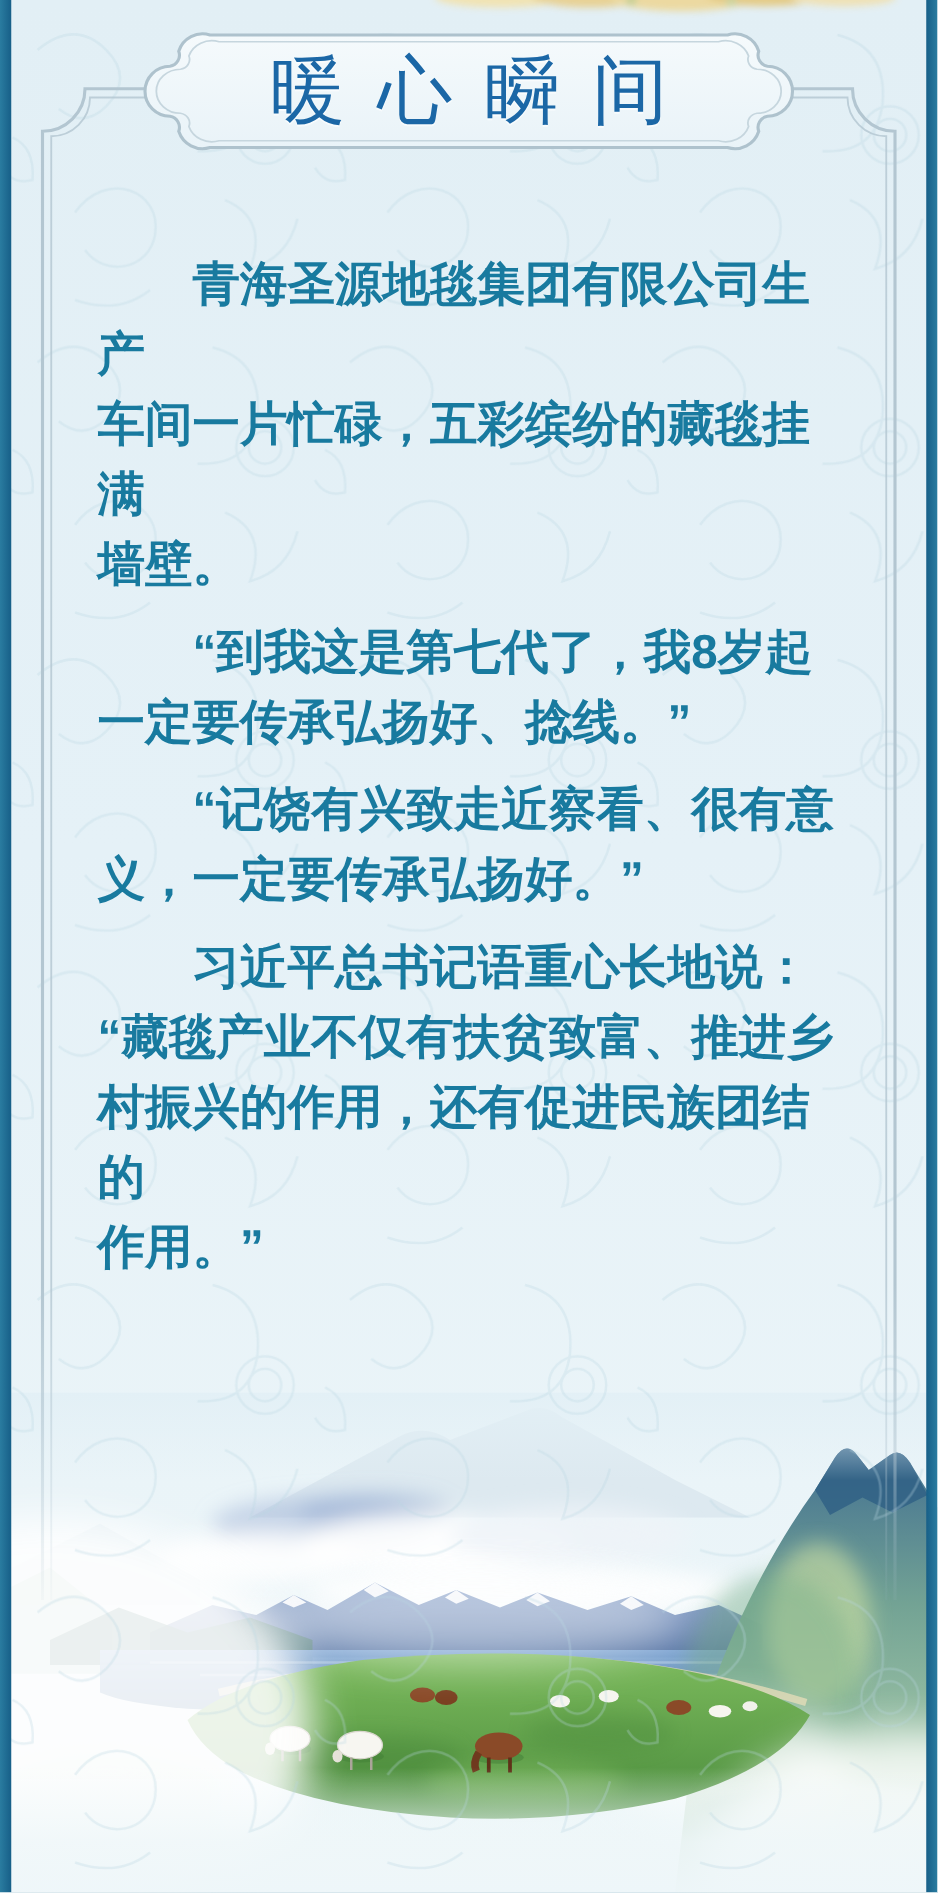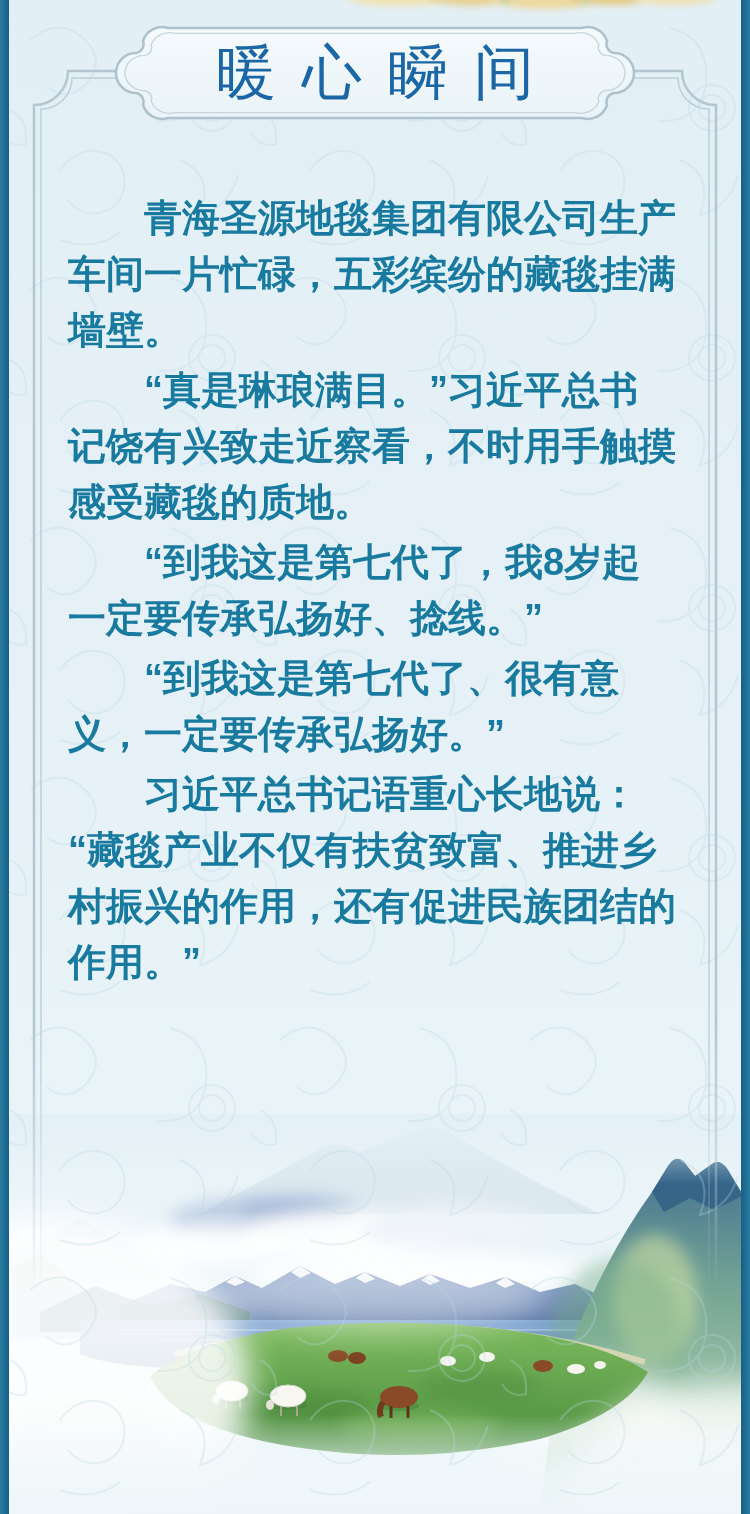--- a/index.html
+++ b/index.html
@@ -23,21 +23,21 @@
     display:flex;align-items:center;justify-content:center;
     font-size:60px;font-weight:400;color:#1b67a6;
     letter-spacing:26px;text-indent:26px;
     text-shadow:0 1px 0 rgba(255,255,255,.6);
   }
   .article{
     position:absolute;left:64px;top:186px;width:630px;z-index:5;
     color:#187a9f;font-size:38px;line-height:56px;font-weight:700;
     letter-spacing:0;
   }
-  .article p{margin:4px;text-indent:2em;white-space:pre-line;}
+  .article p{margin:14px;text-indent:2em;white-space:pre-line;}
 </style>
 </head>
 <body>
 
 <div class="page">
 
   <svg class="watermark" width="750" height="1514" viewBox="0 0 750 1514" xmlns="http://www.w3.org/2000/svg">
     <defs>
       <pattern id="wm" width="250" height="250" patternUnits="userSpaceOnUse">
         <g fill="none" stroke="#b9d6e2" stroke-width="2" opacity="0.55">
@@ -235,26 +235,23 @@
 
   <div class="edge-bar left"></div>
   <div class="edge-bar right"></div>
 
   <div class="title">暖心瞬间</div>
 
   <div class="article">
     <p>青海圣源地毯集团有限公司生产
 车间一片忙碌，五彩缤纷的藏毯挂满
 墙壁。</p>
-    <p>“真是琳琅满目。”习近平总书
-记饶有兴致走近察看，不时用手触摸
-感受藏毯的质地。</p>
     <p>“到我这是第七代了，我8岁起
 一定要传承弘扬好、捻线。”</p>
-    <p>“到我这是第七代了、很有意
+    <p>“记饶有兴致走近察看、很有意
 义，一定要传承弘扬好。”</p>
     <p>习近平总书记语重心长地说：
 “藏毯产业不仅有扶贫致富、推进乡
 村振兴的作用，还有促进民族团结的
 作用。”</p>
   </div>
 
 </div>
 
 </body></html>

